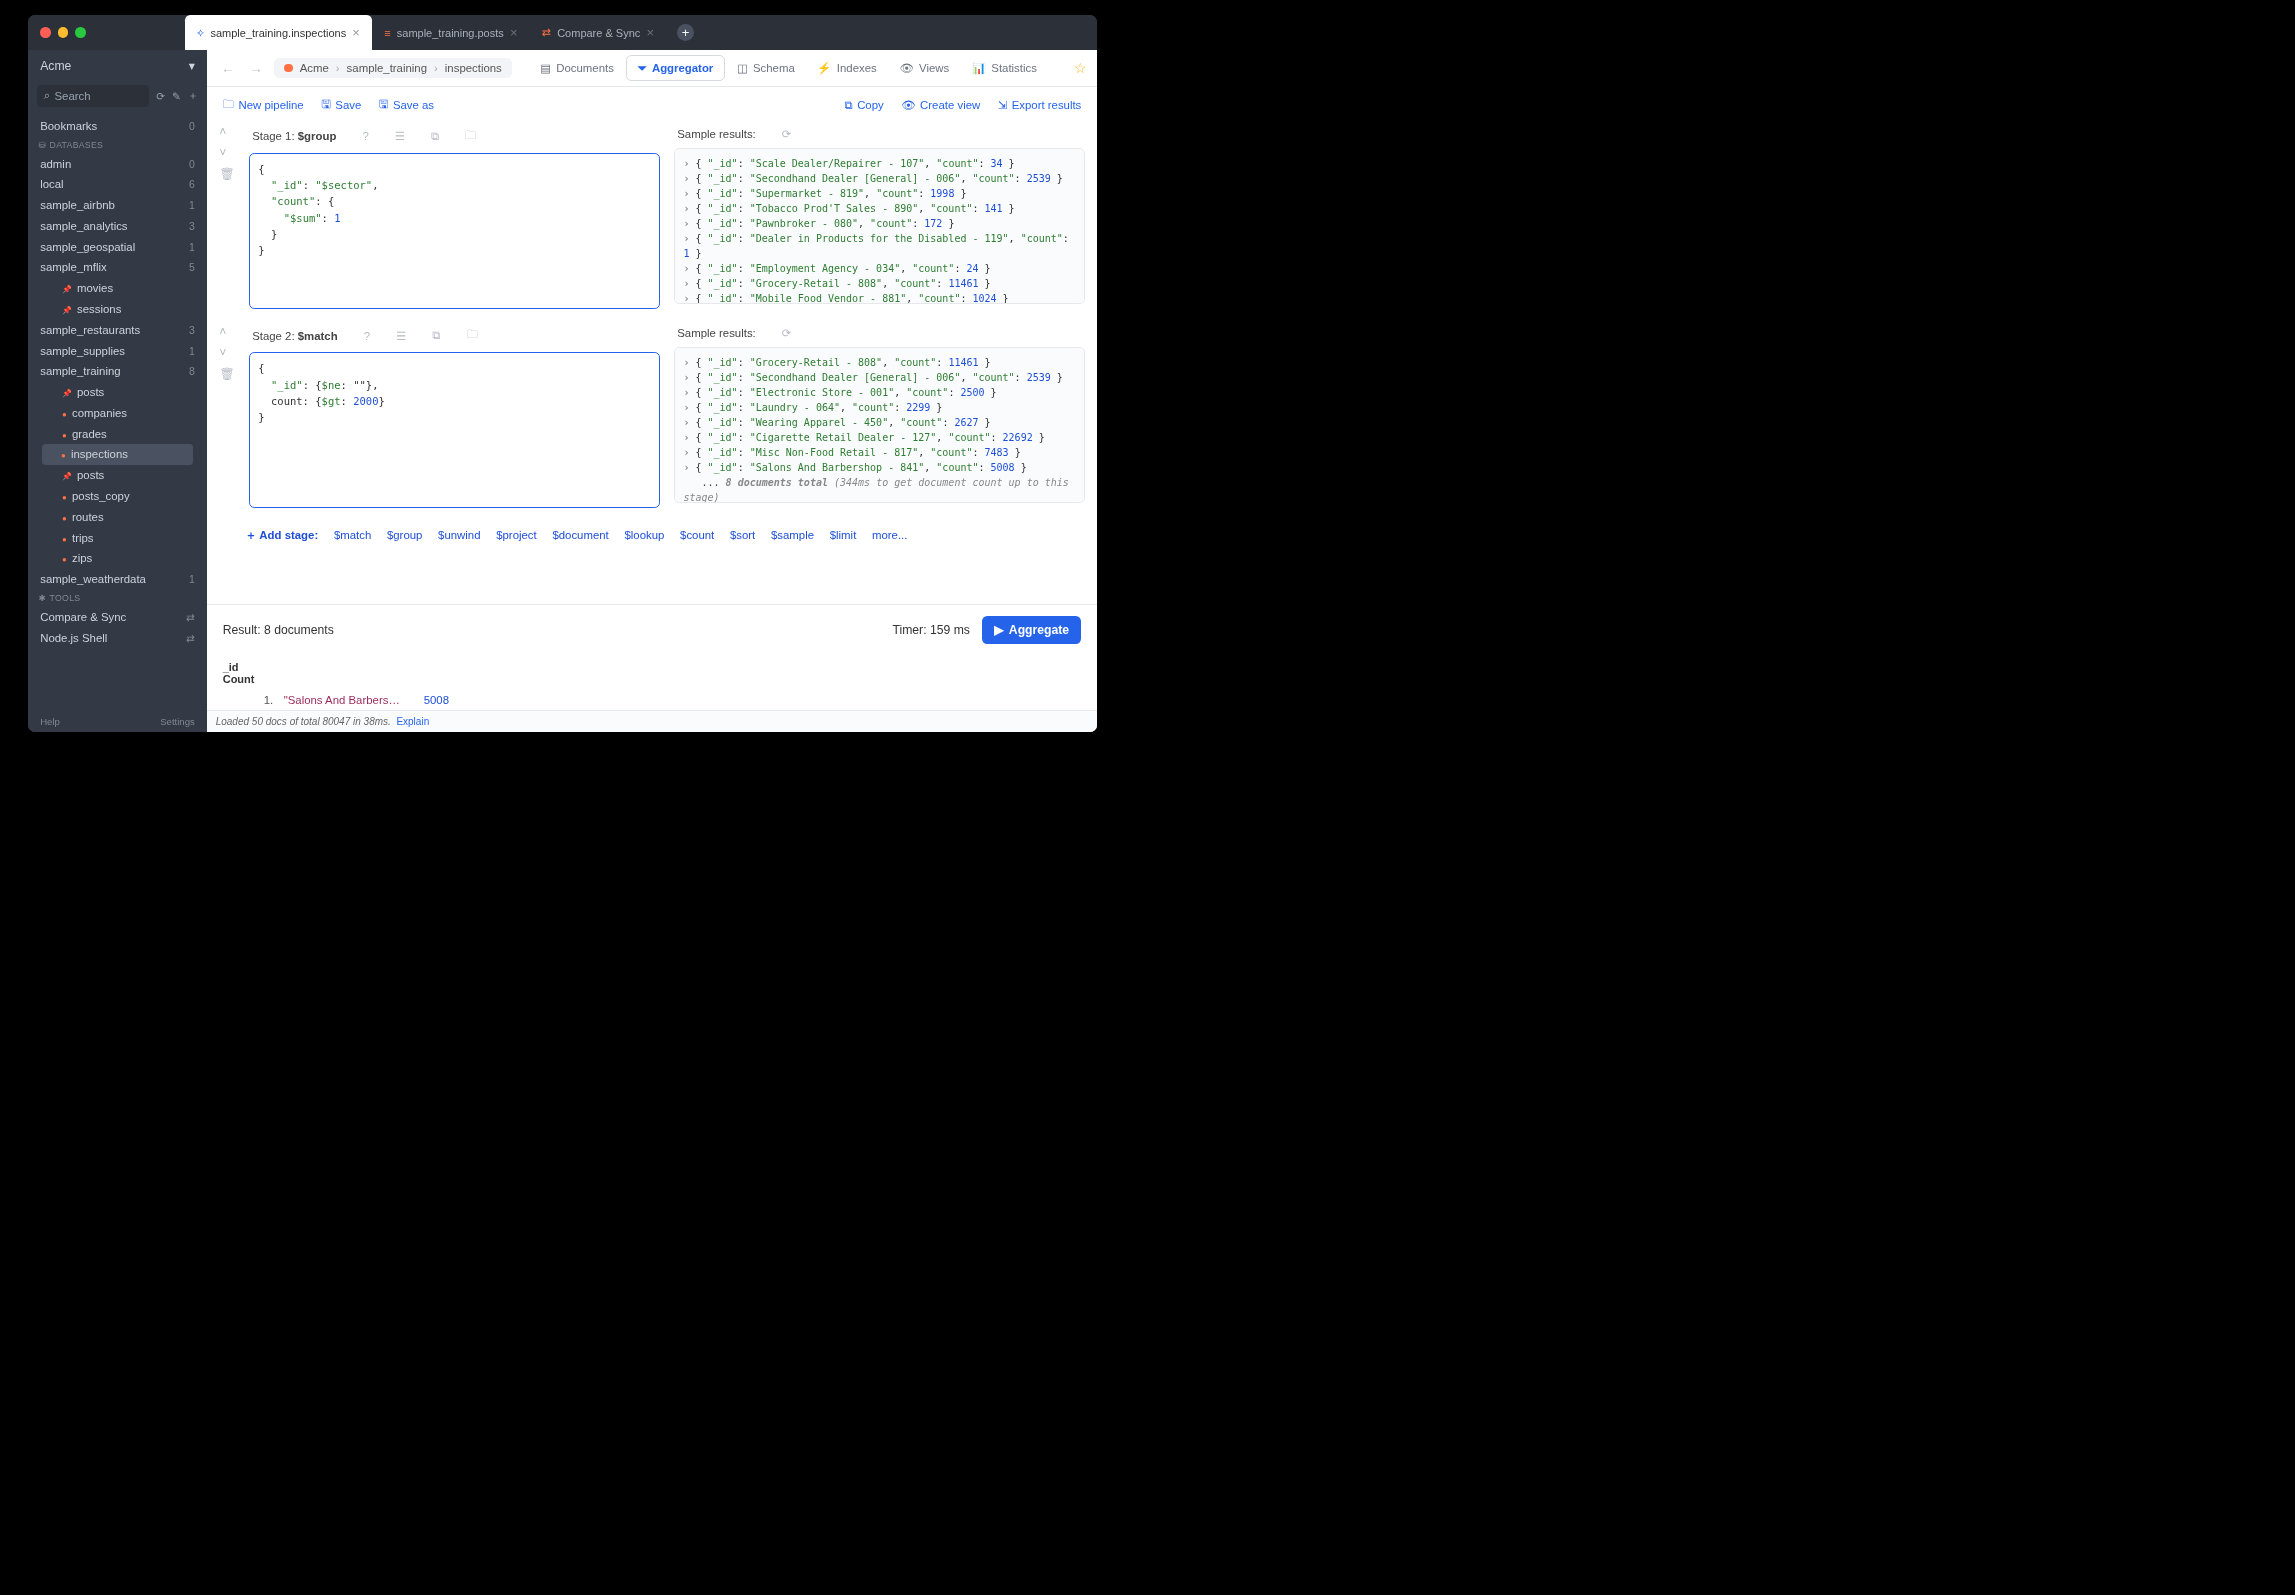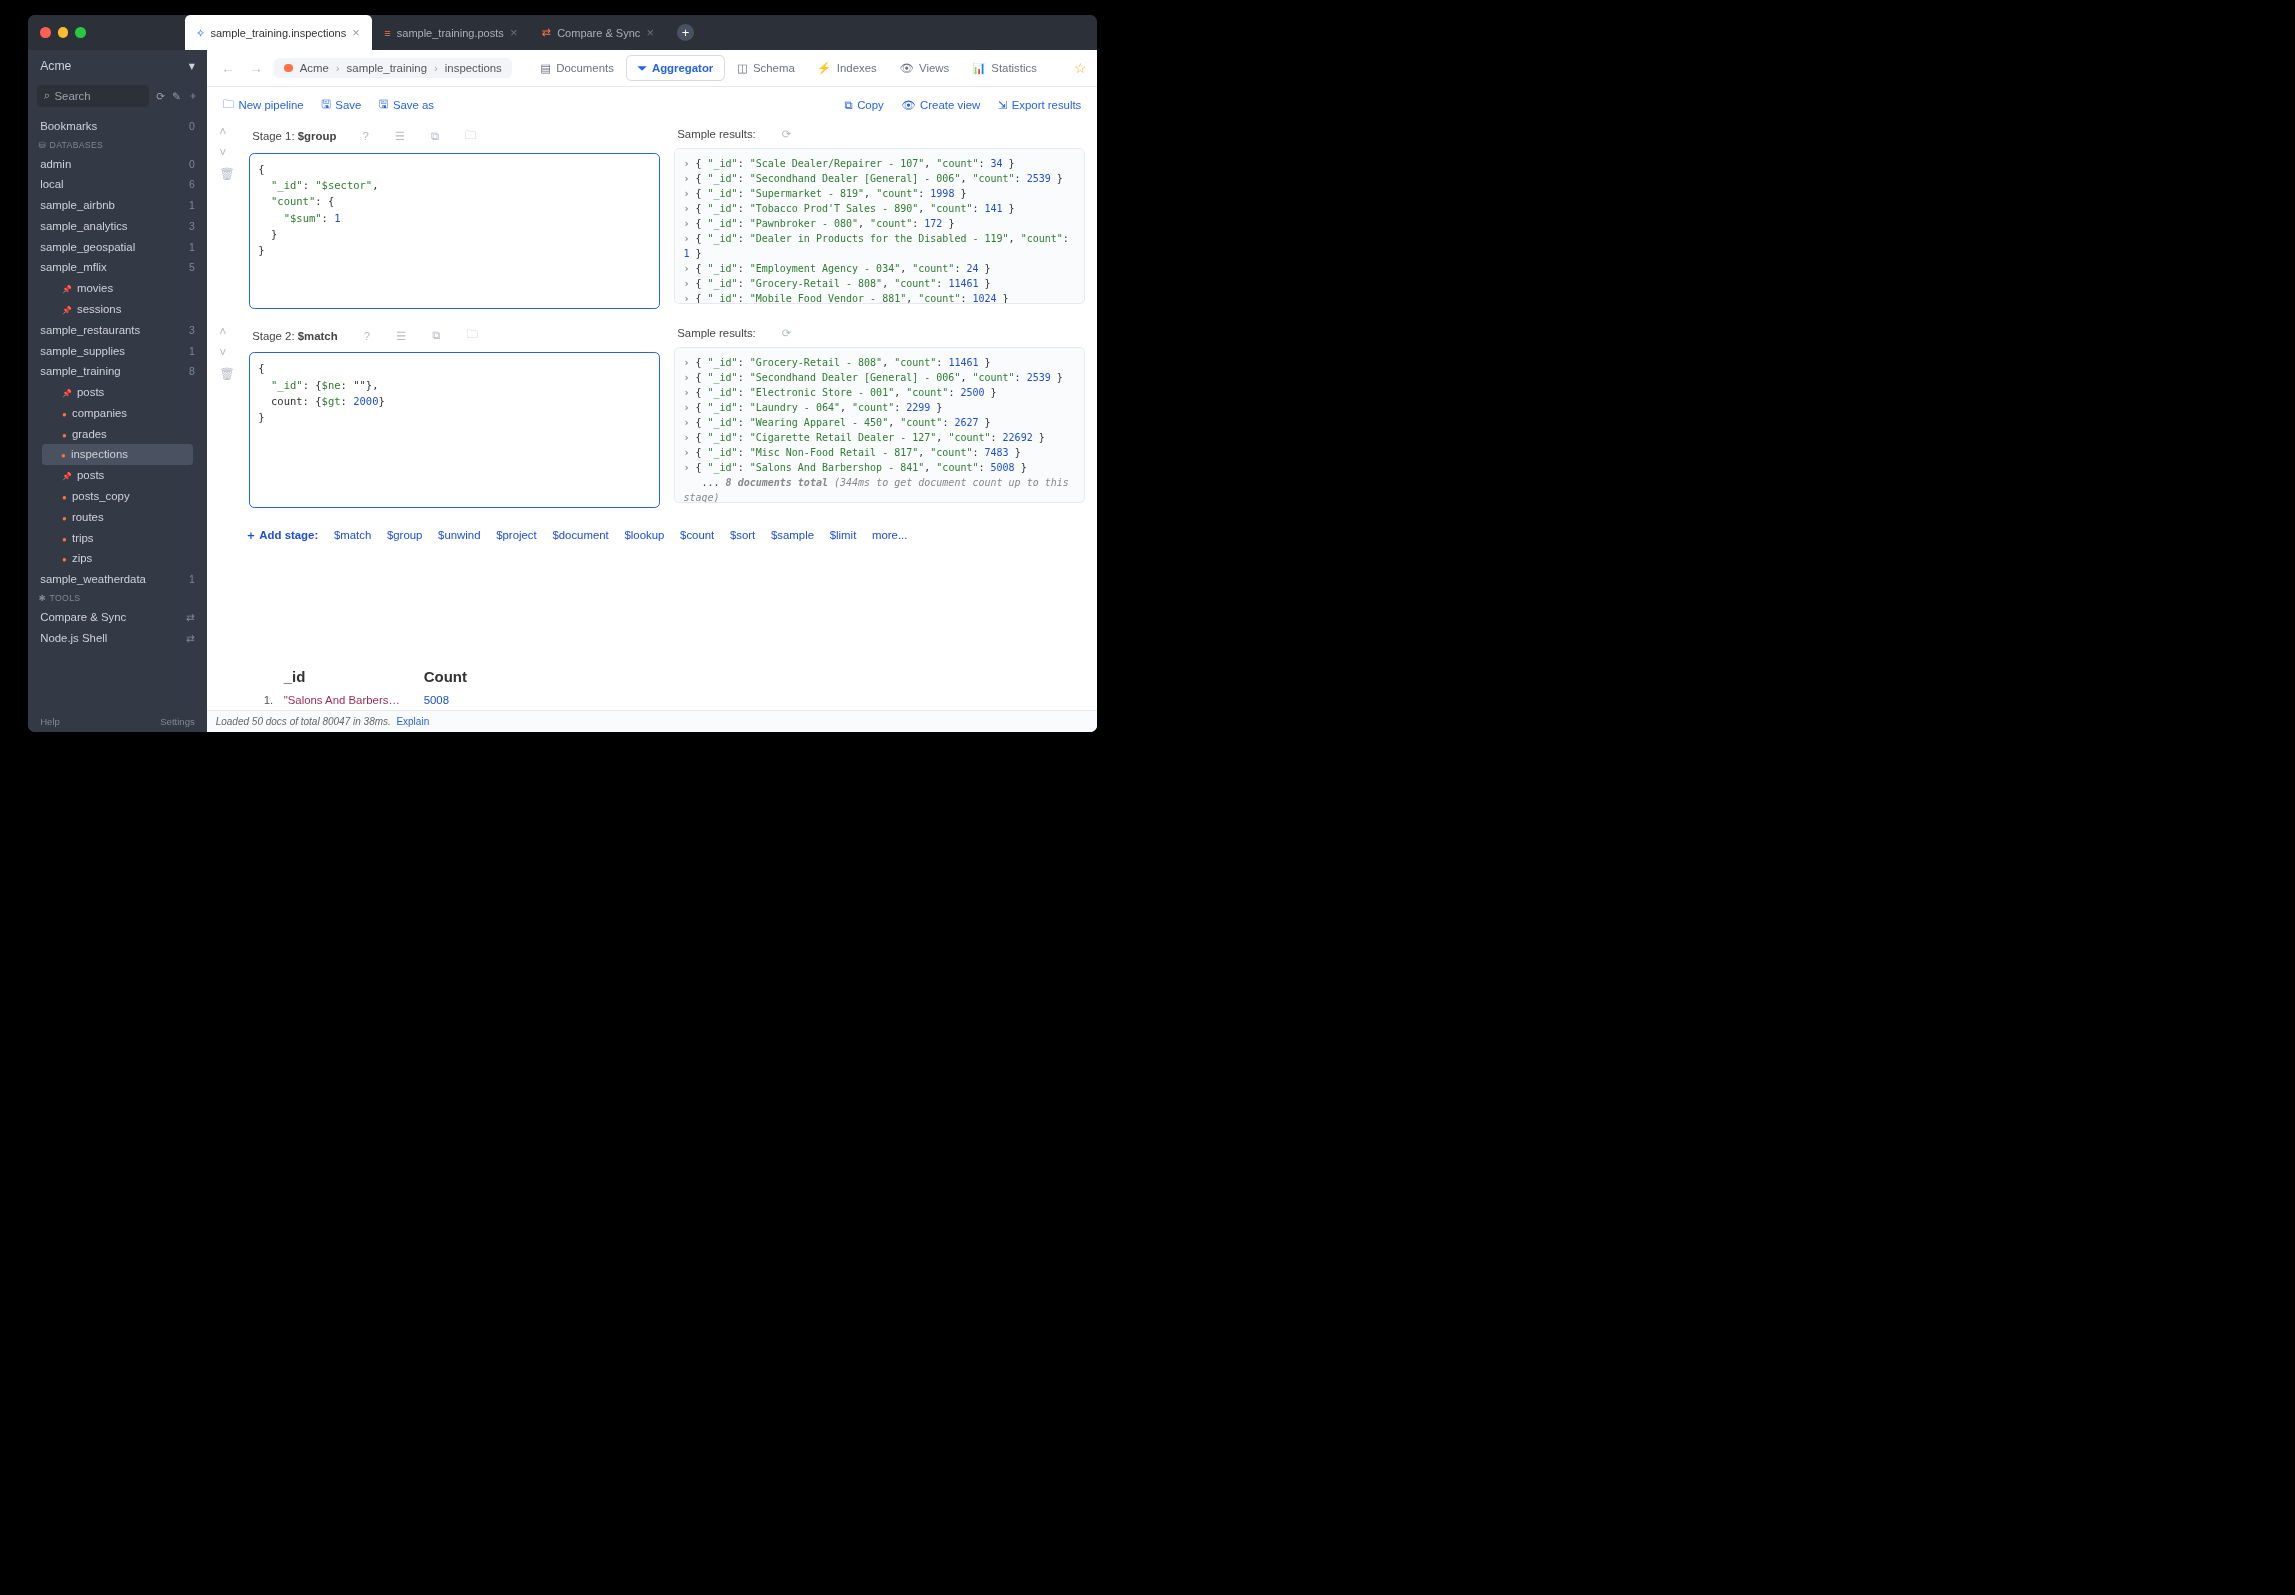--- a/index.html
+++ b/index.html
@@ -54,21 +54,21 @@
 .k{color:#2e7d32}.n{color:#1d4ed8}
 .results { border:0.9px solid #e6e8eb; border-radius:5.2px; background:#fafbfc; padding:7px 8.7px; font-family:ui-monospace,Menlo,Consolas,monospace; font-size:10px; line-height:1.5; color:#333; height:156px; overflow:auto; }
 .results .ln::before{content:"› ";color:#888;font-weight:700}
 .results .kk{color:#2e7d32}.results .vv{color:#1d4ed8}
 .results .sum{color:#444}.results .sum i{color:#888}
 .addrow { display:flex; align-items:center; gap:15.7px; padding:5.2px 26px 12.2px; font-size:11.4px; flex-wrap:wrap; }
 .addrow .add{color:#1d4ed8;font-weight:600;cursor:pointer}
 .addrow .op{color:#1d4ed8;cursor:pointer}
 .resultbar { display:flex; align-items:center; padding:10.5px 15.7px; border-top:0.9px solid #e6e8eb; font-size:12.2px; color:#333; }
 .aggbtn { background:#2563eb; color:#fff; border:none; border-radius:5.2px; padding:7px 12.2px; font-size:12.2px; font-weight:600; cursor:pointer; display:flex; align-items:center; gap:5.2px; margin-left:12.2px; }
-.colhdr { display:flex; padding:7px 15.7px 5.2px; font-weight:600; color:#333; font-size:15px; }
+.colhdr { display:flex; padding:7px 15.7px 5.2px; font-weight:600; color:#333; font-size:11px;flex-direction:column; }
 .colhdr .c1{width:61px}.colhdr .c2{width:140px}.colhdr .c3{width:105px}
 .datarow { display:flex; padding:3.5px 15.7px; font-size:11.4px; align-items:center; }
 .datarow .c1{width:61px;color:#555;text-align:right;padding-right:10.5px}
 .datarow .c2{width:140px;color:#9b2c59;white-space:nowrap;overflow:hidden;text-overflow:ellipsis}
 .datarow .c3{width:105px;color:#1d4ed8}
 .status { padding:5.2px 8.7px; font-size:10px; font-style:italic; color:#666; border-top:0.9px solid #e6e8eb; background:#fafbfc; }
 .status a{color:#2563eb;font-style:normal;cursor:pointer}
 </style>
 </head>
 <body>
@@ -368,20 +368,29 @@
             <span class="op">$project</span>
             <span class="op">$document</span>
             <span class="op">$lookup</span>
             <span class="op">$count</span>
             <span class="op">$sort</span>
             <span class="op">$sample</span>
             <span class="op">$limit</span>
             <span class="op">more...</span>
           </div>
         </div>
+    <div class="resultbar">
+      <span>Result: 8 documents</span>
+      <div class="spacer"></div>
+      <span>Timer: 159 ms</span>
+      <button class="aggbtn">
+            <span>▶</span>
+            <span>Aggregate</span>
+          </button>
+    </div>
     <div class="colhdr">
       <div class="c1"></div>
       <div class="c2">_id</div>
       <div class="c3">Count</div>
     </div>
     <div id="rrows">
           <div class="datarow">
             <div class="c1">1.</div>
             <div class="c2">"Salons And Barbers…</div>
             <div class="c3">5008</div>

